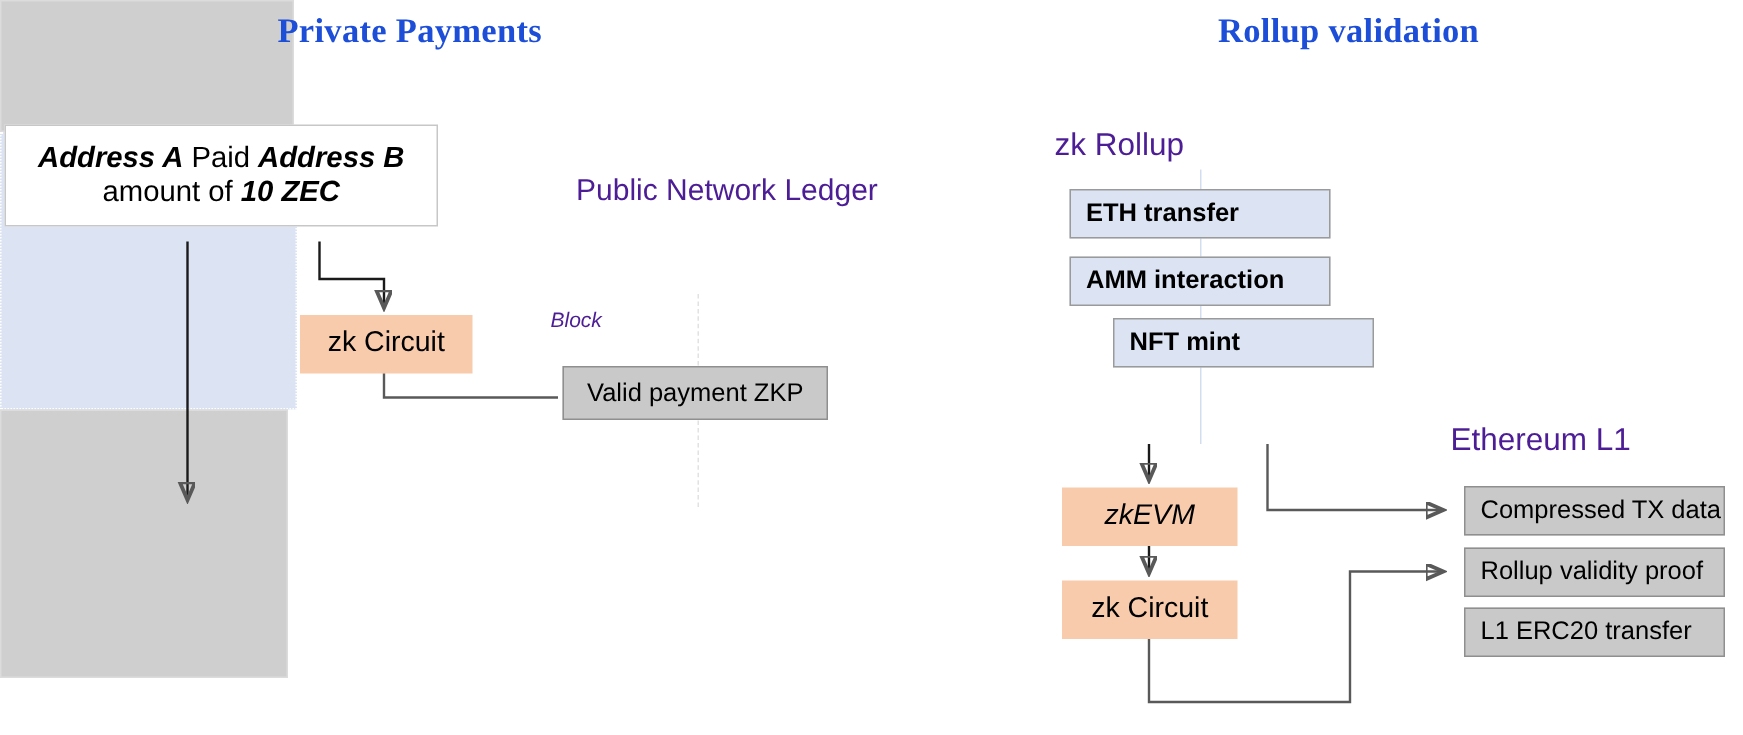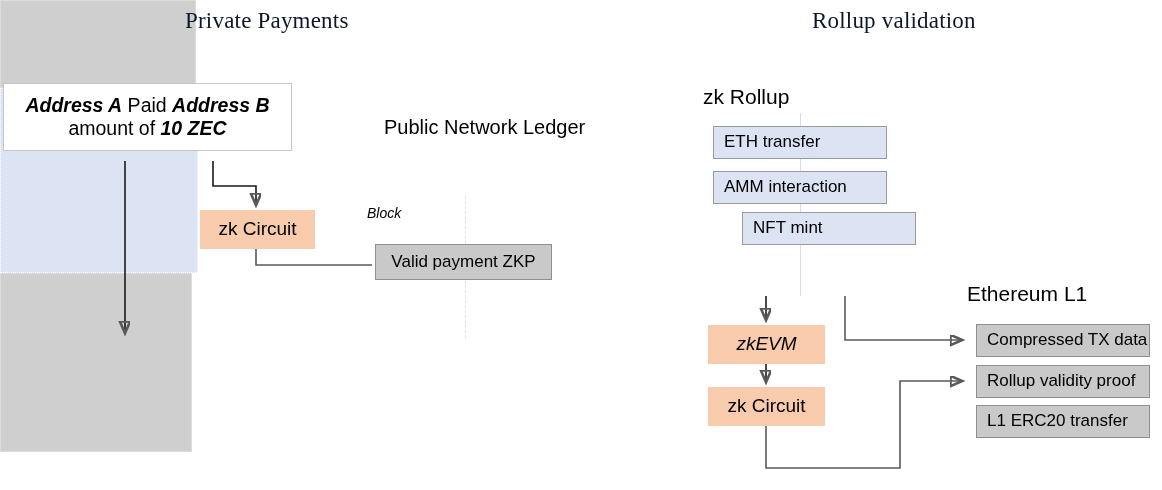--- a/index.html
+++ b/index.html
@@ -1,25 +1,25 @@
 <!DOCTYPE html>
 <html><head>
 <meta charset="utf-8">
 <style>
   html,body{margin:0;padding:0;background:#ffffff;}
   body{width:1162px;height:490px;position:relative;overflow:hidden;
        font-family:"Liberation Sans", sans-serif; color:#000000;}
   .canvas{position:absolute;inset:0;}
 
-  .title{position:absolute;font-family:"Liberation Serif", serif;font-weight:normal;
-         font-size:23px;letter-spacing:.2px;white-space:nowrap;color:#0f172a;}
+  .title{position:absolute;font-family:"Liberation Serif", serif;font-weight:bold;
+         font-size:23px;letter-spacing:.2px;white-space:nowrap;color:#1d4ed8;}
   #title-private{left:185px;top:8px;}
   #title-rollup{left:812px;top:8px;}
 
-  .plain-label{position:absolute;font-size:20px;color:#000000;white-space:nowrap;line-height:1.22;}
+  .plain-label{position:absolute;font-size:20px;color:#4c1d95;white-space:nowrap;line-height:1.22;}
   #label-public-ledger{left:384px;top:115px;width:176px;text-align:center;font-size:20px;}
   #label-zkrollup{left:703px;top:84px;font-size:21px;}
   #label-ethereum{left:967px;top:281px;font-size:21px;}
   #label-block{left:367px;top:205px;font-size:14px;font-style:italic;}
 
   .box{position:absolute;box-sizing:border-box;display:flex;align-items:center;
        justify-content:center;text-align:center;font-size:19px;line-height:1.2;}
 
   
   #box-statement{left:3px;top:83px;width:289px;height:68px;background:#ffffff;
@@ -36,21 +36,21 @@
      border:1px solid #dcdcdc;}
   #box-valid-zkp{left:375px;top:244px;width:177px;height:36px;background:#C9C9C9;
      border:1px solid #8f8f8f;font-size:17px;}
   .dash-v{position:absolute;border-left:1px dashed #e2e2e2;}
   #dash-block{left:465px;top:196px;height:142px;}
 
   
   #group-zkrollup{left:705px;top:113px;width:196px;height:183px;background:#DCE4F3;
      border:1px dotted #ffffff;}
   .rollup-item{left:713px;width:174px;height:33px;background:#DCE4F3;border:1px solid #9a9a9a;
-     font-size:17px;justify-content:flex-start;padding-left:10px;text-align:center;}
+     font-size:17px;justify-content:flex-start;padding-left:10px;text-align:center;font-weight:bold;}
   #item-eth{top:126px;}
   #item-amm{top:171px;}
   #item-nft{top:212px;margin-left:29px;}
   #dash-rollup{left:800px;top:113px;height:183px;border-left:1px solid #d4ddef;}
 
   #box-zkevm{left:708px;top:325px;width:117px;height:39px;background:#F8CBAC;font-size:19px;font-style:italic;}
   #box-zkcircuit-right{left:708px;top:387px;width:117px;height:39px;background:#F8CBAC;font-size:19px;}
 
   
   #group-eth-l1{left:968px;top:310px;width:190px;height:177px;background:#CFCFCF;

